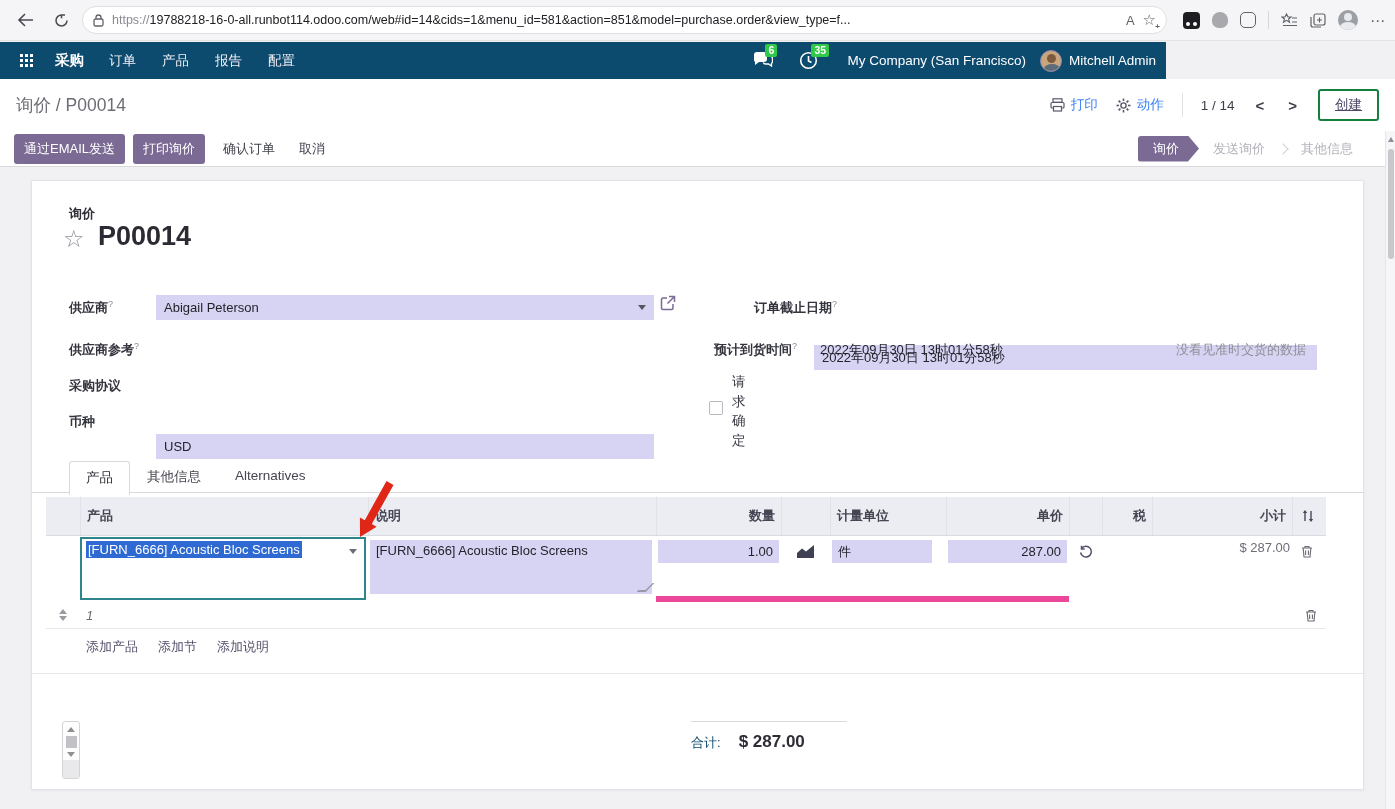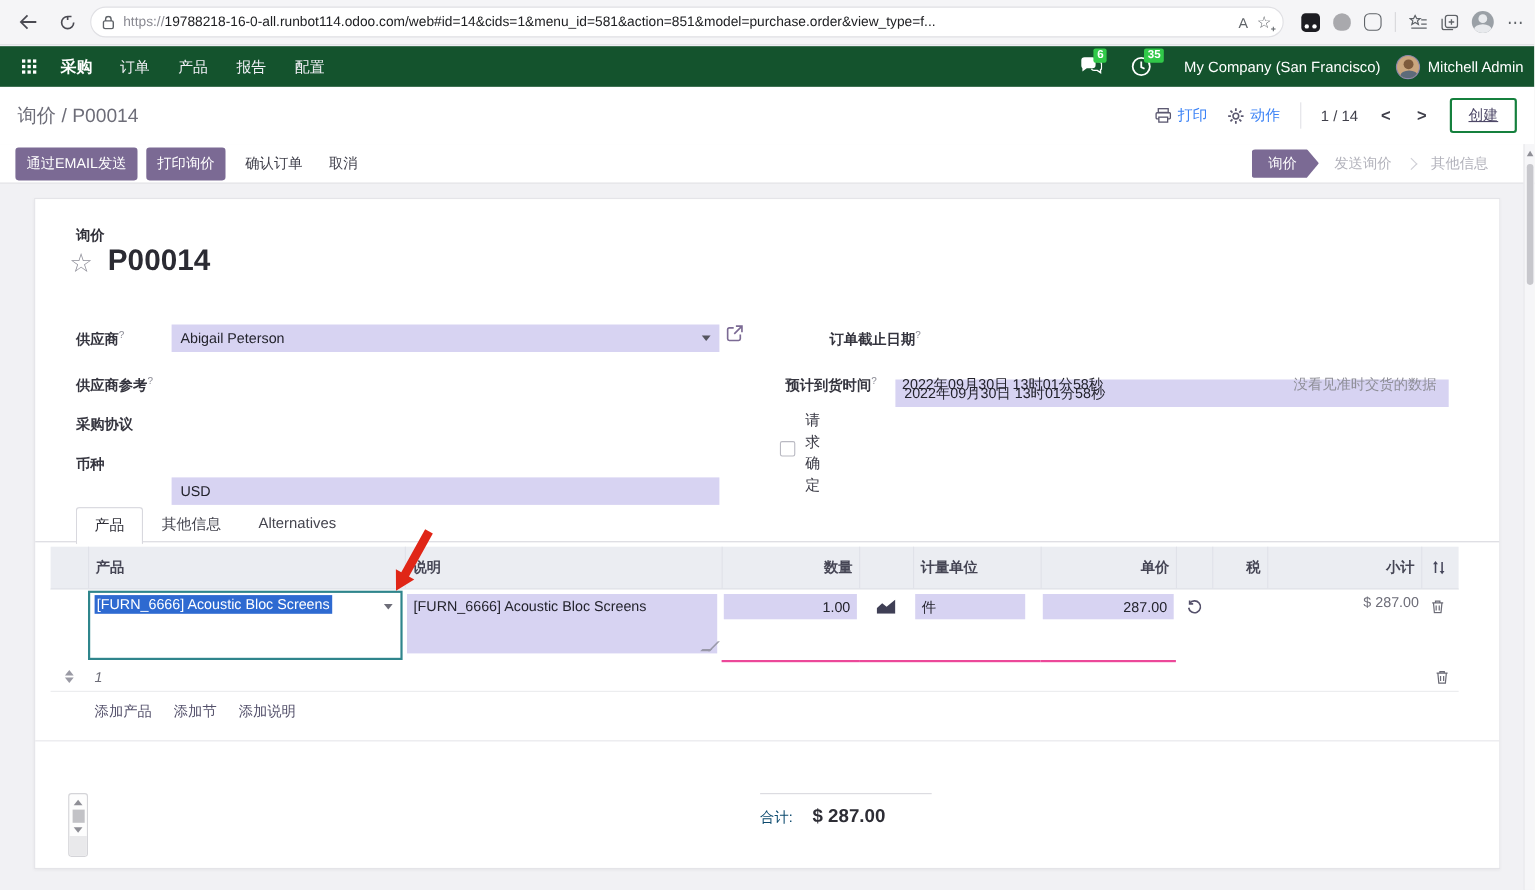--- a/index.html
+++ b/index.html
@@ -21,21 +21,21 @@
   .ext1::after { content:""; position:absolute; left:3px; bottom:3px; width:4px; height:4px; border-radius:50%; background:#fff; box-shadow:7px 0 0 #fff; }
   .ext2 { width:16px; height:16px; background:#a9a9ad; border-radius:50% 50% 42% 42%; }
   .ext-outline { width:16px; height:16px; border:1.6px solid #5f6368; border-radius:5px; }
   .vdiv { width:1px; height:18px; background:#d7d7da; }
   .gray-ic { color:#5f6368; font-size:15px; line-height:1; }
   .avatar-b { width:20px; height:20px; border-radius:50%; background:#9aa0a6; position:relative; overflow:hidden; }
   .avatar-b::before { content:""; position:absolute; left:6px; top:3px; width:8px; height:8px; border-radius:50%; background:#e8eaed; }
   .avatar-b::after { content:""; position:absolute; left:2px; top:12px; width:16px; height:10px; border-radius:50%; background:#e8eaed; }
 
   
-  .navbar { position:absolute; left:0; top:42px; width:1395px; height:37px; background:#14532d; display:flex; align-items:center; color:#fff; padding:0 10px; }
+  .navbar { position:absolute; left:0; top:42px; width:1166px; height:37px; background:#0c4a6e; display:flex; align-items:center; color:#fff; padding:0 10px; }
   .apps-grid { width:13px; height:13px; display:grid; grid-template-columns:repeat(3,3px); grid-template-rows:repeat(3,3px); gap:2px; margin:0 10px; }
   .apps-grid span { background:#fff; }
   .nav-app { font-weight:bold; font-size:14.5px; padding:0 12px; }
   .nav-item { font-size:13.5px; padding:0 13px; color:#f2f0f7; }
   .nav-spacer { flex:1; }
   .icon-badge { position:relative; margin:0 12px; width:22px; height:20px; }
   .badge { position:absolute; top:-7px; left:12px; background:#31c949; color:#fff; font-size:10.5px; font-weight:bold; padding:0 3px; border-radius:2px; line-height:13px; }
   .company-name { font-size:13.5px; margin:0 14px; }
   .user-avatar { width:22px; height:22px; border-radius:50%; background:#caa67e; position:relative; overflow:hidden; margin-right:7px; border:1px solid #8d87ad; }
   .user-avatar::before { content:""; position:absolute; left:6px; top:3px; width:9px; height:9px; border-radius:50%; background:#7d5a3c; }
@@ -98,21 +98,21 @@
   .c-uom { width:116px; flex:0 0 116px; }
   .c-price { width:123px; flex:0 0 123px; justify-content:flex-end; }
   .c-hist { width:33px; flex:0 0 33px; }
   .c-tax { width:50px; flex:0 0 50px; justify-content:flex-end; }
   .c-sub { width:140px; flex:0 0 140px; justify-content:flex-end; }
   .c-gear { width:30px; flex:0 0 30px; justify-content:center; }
 
   .t-row1 { display:flex; height:66px; background:#fff; position:relative; }
   .t-row1 > div { padding:4px 2px 0 2px; }
   .cell-num { display:flex; justify-content:flex-end; align-items:flex-start; }
-  .uline { border-bottom:2px solid #ec4899; }
+  .uline { border-bottom:6px solid #ec4899; }
   .prod-box { position:absolute; left:0; top:1px; width:286px; height:63px; border:2px solid #2f858c; background:#fff; padding:3px 4px; }
   .sel-text { background:#2e6ad1; color:#fff; font-size:13px; padding:1px 2px; }
   .prod-caret { position:absolute; right:7px; top:10px; width:0; height:0; border-left:4px solid transparent; border-right:4px solid transparent; border-top:5px solid #6d6d78; }
   .desc-area { background:#d7d3f2; width:282px; height:54px; padding:3px 6px; font-size:13px; color:#23232c; position:relative; }
   .resize-h { position:absolute; right:2px; bottom:2px; width:9px; height:9px; border-right:2px solid #8a8a98; border-bottom:2px solid #8a8a98; transform:skew(-45deg) ; opacity:.8; }
   .mini-input { background:#d7d3f2; height:23px; line-height:23px; font-size:13px; color:#23232c; padding:0 6px; }
   .sub-txt { color:#6d6d78; padding-top:8px; }
   .icon-cell { padding-top:9px !important; display:flex; justify-content:center; }
 
   .t-row2 { display:flex; height:27px; background:#fff; border-bottom:1px solid #e8e9ed; align-items:center; color:#6d6d78; }

